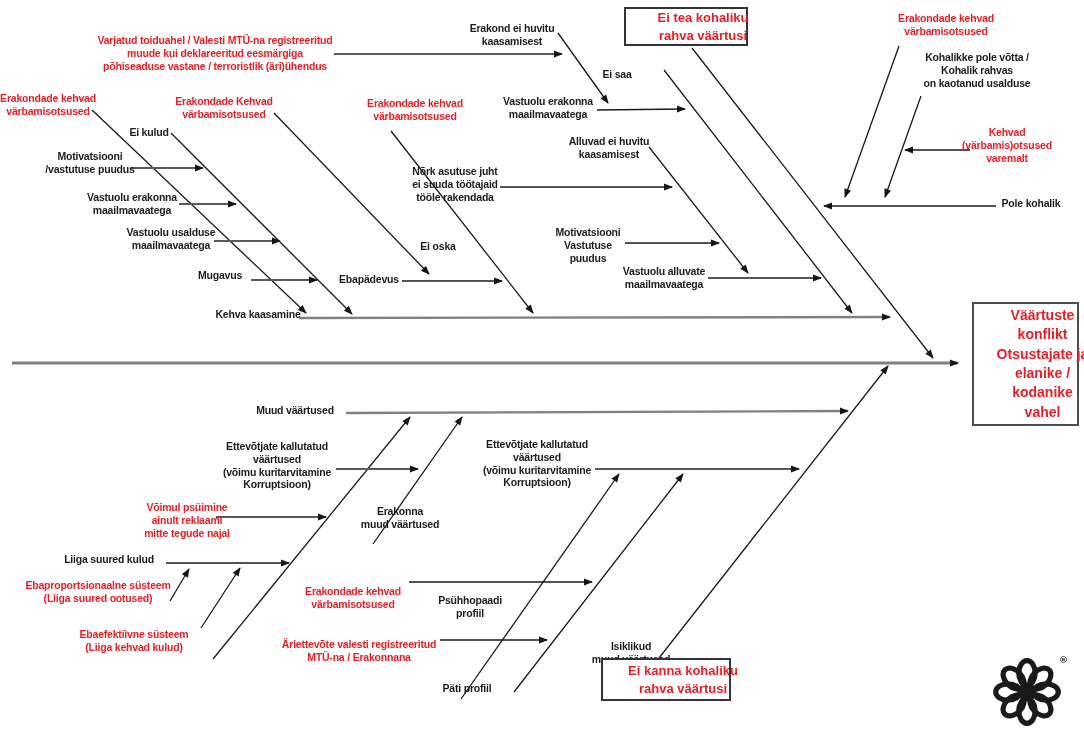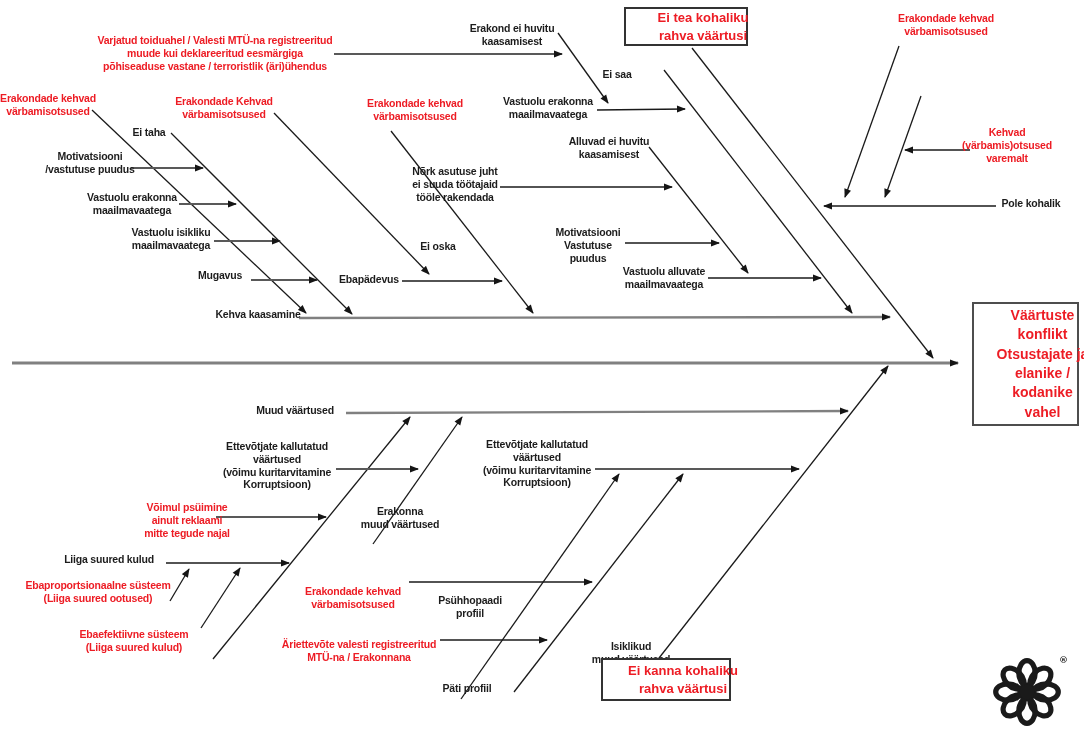--- a/index.html
+++ b/index.html
@@ -101,52 +101,55 @@
 värbamisotsused</div>
   <div class="lbl red" style="left:1007px;top:126px">Kehvad
 (värbamis)otsused
 varemalt</div>
   <div class="lbl red" style="left:187px;top:501px">Võimul psüimine
 ainult reklaami
 mitte tegude najal</div>
   <div class="lbl red" style="left:98px;top:579px">Ebaproportsionaalne süsteem
 (Liiga suured ootused)</div>
   <div class="lbl red" style="left:134px;top:628px">Ebaefektiivne süsteem
-(Liiga suured kulud)</div>
+(Liiga kehvad kulud)</div>
   <div class="lbl red" style="left:353px;top:585px">Erakondade kehvad
 värbamisotsused</div>
   <div class="lbl red" style="left:359px;top:638px">Äriettevõte valesti registreeritud
 MTÜ-na / Erakonnana</div>
 
-  <div class="lbl" style="left:149px;top:126px">Ei taha</div>
+  <div class="lbl" style="left:149px;top:126px">Ei kulud</div>
   <div class="lbl" style="left:90px;top:150px">Motivatsiooni
 /vastutuse puudus</div>
   <div class="lbl" style="left:132px;top:191px">Vastuolu erakonna
 maailmavaatega</div>
-  <div class="lbl" style="left:171px;top:226px">Vastuolu isikliku
+  <div class="lbl" style="left:171px;top:226px">Vastuolu usalduse
 maailmavaatega</div>
   <div class="lbl" style="left:220px;top:269px">Mugavus</div>
   <div class="lbl" style="left:258px;top:308px">Kehva kaasamine</div>
   <div class="lbl" style="left:369px;top:273px">Ebapädevus</div>
   <div class="lbl" style="left:438px;top:240px">Ei oska</div>
   <div class="lbl" style="left:512px;top:22px">Erakond ei huvitu
 kaasamisest</div>
   <div class="lbl" style="left:617px;top:68px">Ei saa</div>
   <div class="lbl" style="left:548px;top:95px">Vastuolu erakonna
 maailmavaatega</div>
   <div class="lbl" style="left:455px;top:165px">Nõrk asutuse juht
 ei suuda töötajaid
 tööle rakendada</div>
   <div class="lbl" style="left:609px;top:135px">Alluvad ei huvitu
 kaasamisest</div>
   <div class="lbl" style="left:588px;top:226px">Motivatsiooni
 Vastutuse
 puudus</div>
   <div class="lbl" style="left:664px;top:265px">Vastuolu alluvate
 maailmavaatega</div>
+  <div class="lbl" style="left:977px;top:51px">Kohalikke pole võtta /
+Kohalik rahvas
+on kaotanud usalduse</div>
   <div class="lbl" style="left:1031px;top:197px">Pole kohalik</div>
   <div class="lbl" style="left:295px;top:404px">Muud väärtused</div>
   <div class="lbl" style="left:277px;top:440px">Ettevõtjate kallutatud
 väärtused
 (võimu kuritarvitamine
 Korruptsioon)</div>
   <div class="lbl" style="left:537px;top:438px">Ettevõtjate kallutatud
 väärtused
 (võimu kuritarvitamine
 Korruptsioon)</div>

